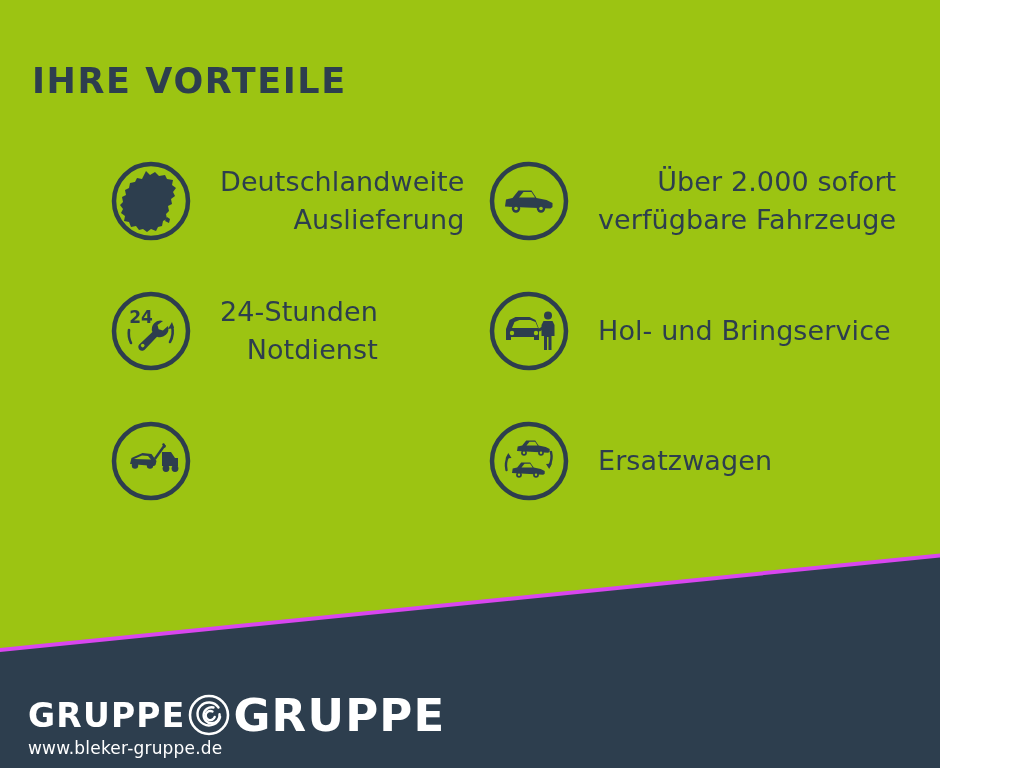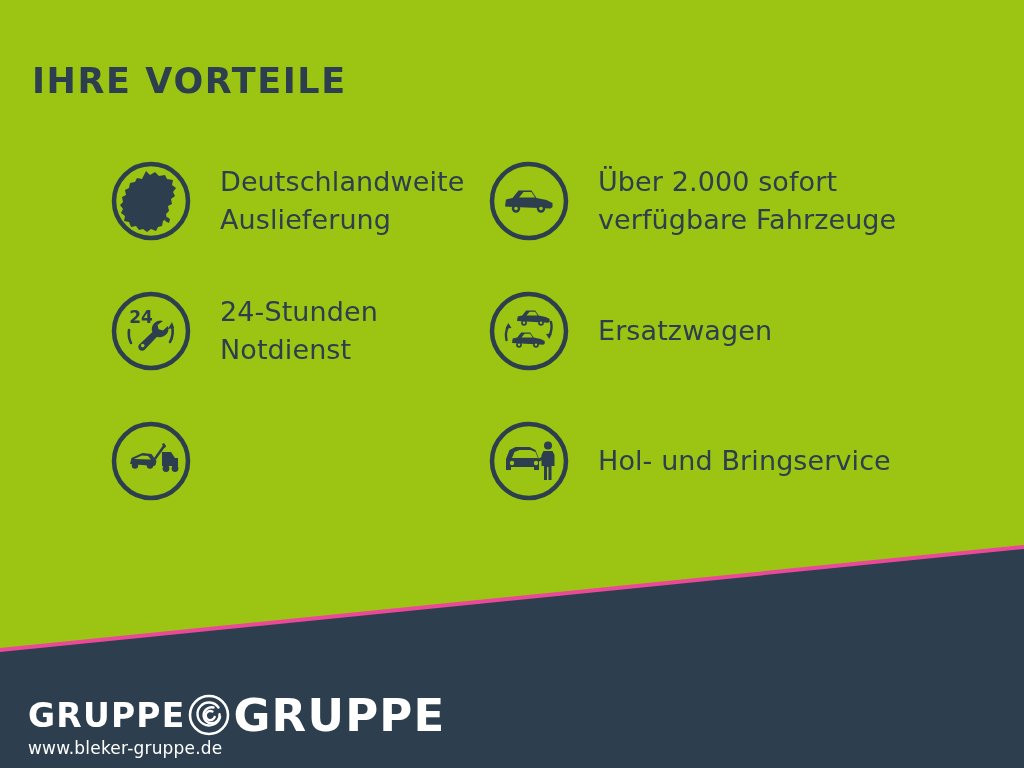--- a/index.html
+++ b/index.html
@@ -2,25 +2,25 @@
 <html><head>
 <meta charset="utf-8">
 <style>
   html, body {
     margin: 0;
     padding: 0;
     background: #ffffff;
   }
   .slide {
     position: relative;
-    width: 1024px;
+    width: 940px;
     height: 768px;
     overflow: hidden;
     font-family: "DejaVu Sans", sans-serif;
-    background: #ec4899;
+    background: #d946ef;
   }
   .green-panel {
     position: absolute;
     inset: 0;
     background: #9cc412;
     clip-path: polygon(0 0, 1024px 0, 1024px 545px, 0 648px);
     -webkit-clip-path: polygon(0 0, 1024px 0, 1024px 545px, 0 648px);
   }
   .dark-panel {
     position: absolute;
@@ -51,20 +51,21 @@
   .col {
     position: absolute;
     top: 0;
   }
   .col-left  { left: 110px; width: 400px; }
   .col-right { left: 488px; width: 470px; }
 
   .benefit {
     position: relative;
     height: 130px;
+    text-align: right;
   }
   .benefit-icon {
     position: absolute;
     left: 0;
     top: 10px;
     width: 82px;
     height: 82px;
   }
   .benefit-icon svg { display: block; width: 82px; height: 82px; }
 
@@ -214,20 +215,40 @@
         </div>
         <div class="benefit-label">Über 2.000 sofort
 verfügbare Fahrzeuge</div>
       </div>
 
       <div class="benefit">
         <div class="benefit-icon">
           <svg viewBox="0 0 82 82" xmlns="http://www.w3.org/2000/svg">
             <circle cx="41" cy="41" r="37" fill="none" stroke="#2d3e4e" stroke-width="4.5"></circle>
             <g fill="#2d3e4e">
+              <path d="M18 50 l0 -11 3.5 -9 6 -3 14 0 6 3 3.5 9 0 11 -5 0 0 -3 -23 0 0 3z"></path>
+            </g>
+            <path d="M24 38 l2.5 -6 5 -2 11 0 5 2 2.5 6z" fill="#9cc412"></path>
+            <circle cx="24" cy="43" r="2.2" fill="#9cc412"></circle>
+            <circle cx="48" cy="43" r="2.2" fill="#9cc412"></circle>
+            <g fill="#2d3e4e">
+              <circle cx="60" cy="25.5" r="4"></circle>
+              <path d="M55.5 31 l9 0 2 4 0 11 -3 0 0 14 -3 0 0 -13 -1.5 0 0 13 -3 0 0 -14 -2.5 0 0 -11z"></path>
+              <path d="M50 39 l7 -4 1.5 2.5 -7 4z"></path>
+            </g>
+          </svg>
+        </div>
+        <div class="benefit-label">Hol- und Bringservice</div>
+      </div>
+
+      <div class="benefit">
+        <div class="benefit-icon">
+          <svg viewBox="0 0 82 82" xmlns="http://www.w3.org/2000/svg">
+            <circle cx="41" cy="41" r="37" fill="none" stroke="#2d3e4e" stroke-width="4.5"></circle>
+            <g fill="#2d3e4e">
               <path d="M29 31 l0.7 -4.5 4.5 -1 4 -5 9 0 3.5 5 7 1.5 4 2 0 2.7 -1.5 1z"></path>
               <circle cx="36" cy="32.8" r="2.9"></circle>
               <circle cx="53" cy="32.8" r="2.9"></circle>
             </g>
             <circle cx="36" cy="32.8" r="1.2" fill="#9cc412"></circle>
             <circle cx="53" cy="32.8" r="1.2" fill="#9cc412"></circle>
             <path d="M38.5 25.5 l3 -3.8 5.6 0 2.5 3.8z" fill="#9cc412"></path>
             <g fill="#2d3e4e">
               <path d="M24 53 l0.7 -4.5 4.5 -1 4 -5 9 0 3.5 5 7 1.5 4 2 0 2.7 -1.5 1z"></path>
               <circle cx="31" cy="54.8" r="2.9"></circle>
@@ -236,40 +257,20 @@
             <circle cx="31" cy="54.8" r="1.2" fill="#9cc412"></circle>
             <circle cx="48" cy="54.8" r="1.2" fill="#9cc412"></circle>
             <path d="M33.5 47.5 l3 -3.8 5.6 0 2.5 3.8z" fill="#9cc412"></path>
             <path d="M18.5 50 a20 20 0 0 1 1.8 -14" fill="none" stroke="#2d3e4e" stroke-width="2.4" stroke-linecap="round"></path>
             <path d="M20.3 33 l3.2 5 -6 0.5z" fill="#2d3e4e"></path>
             <path d="M63 32 a20 20 0 0 1 -1.8 14" fill="none" stroke="#2d3e4e" stroke-width="2.4" stroke-linecap="round"></path>
             <path d="M61.2 49 l-3.2 -5 6 -0.5z" fill="#2d3e4e"></path>
           </svg>
         </div>
         <div class="benefit-label">Ersatzwagen</div>
-      </div>
-
-      <div class="benefit">
-        <div class="benefit-icon">
-          <svg viewBox="0 0 82 82" xmlns="http://www.w3.org/2000/svg">
-            <circle cx="41" cy="41" r="37" fill="none" stroke="#2d3e4e" stroke-width="4.5"></circle>
-            <g fill="#2d3e4e">
-              <path d="M18 50 l0 -11 3.5 -9 6 -3 14 0 6 3 3.5 9 0 11 -5 0 0 -3 -23 0 0 3z"></path>
-            </g>
-            <path d="M24 38 l2.5 -6 5 -2 11 0 5 2 2.5 6z" fill="#9cc412"></path>
-            <circle cx="24" cy="43" r="2.2" fill="#9cc412"></circle>
-            <circle cx="48" cy="43" r="2.2" fill="#9cc412"></circle>
-            <g fill="#2d3e4e">
-              <circle cx="60" cy="25.5" r="4"></circle>
-              <path d="M55.5 31 l9 0 2 4 0 11 -3 0 0 14 -3 0 0 -13 -1.5 0 0 13 -3 0 0 -14 -2.5 0 0 -11z"></path>
-              <path d="M50 39 l7 -4 1.5 2.5 -7 4z"></path>
-            </g>
-          </svg>
-        </div>
-        <div class="benefit-label">Hol- und Bringservice</div>
       </div>
 
     </div>
 
   </div>
 
   <div class="footer-logo">
     <div class="logo-row">
       <span class="logo-bleker">GRUPPE</span>
       <span class="logo-mark">

